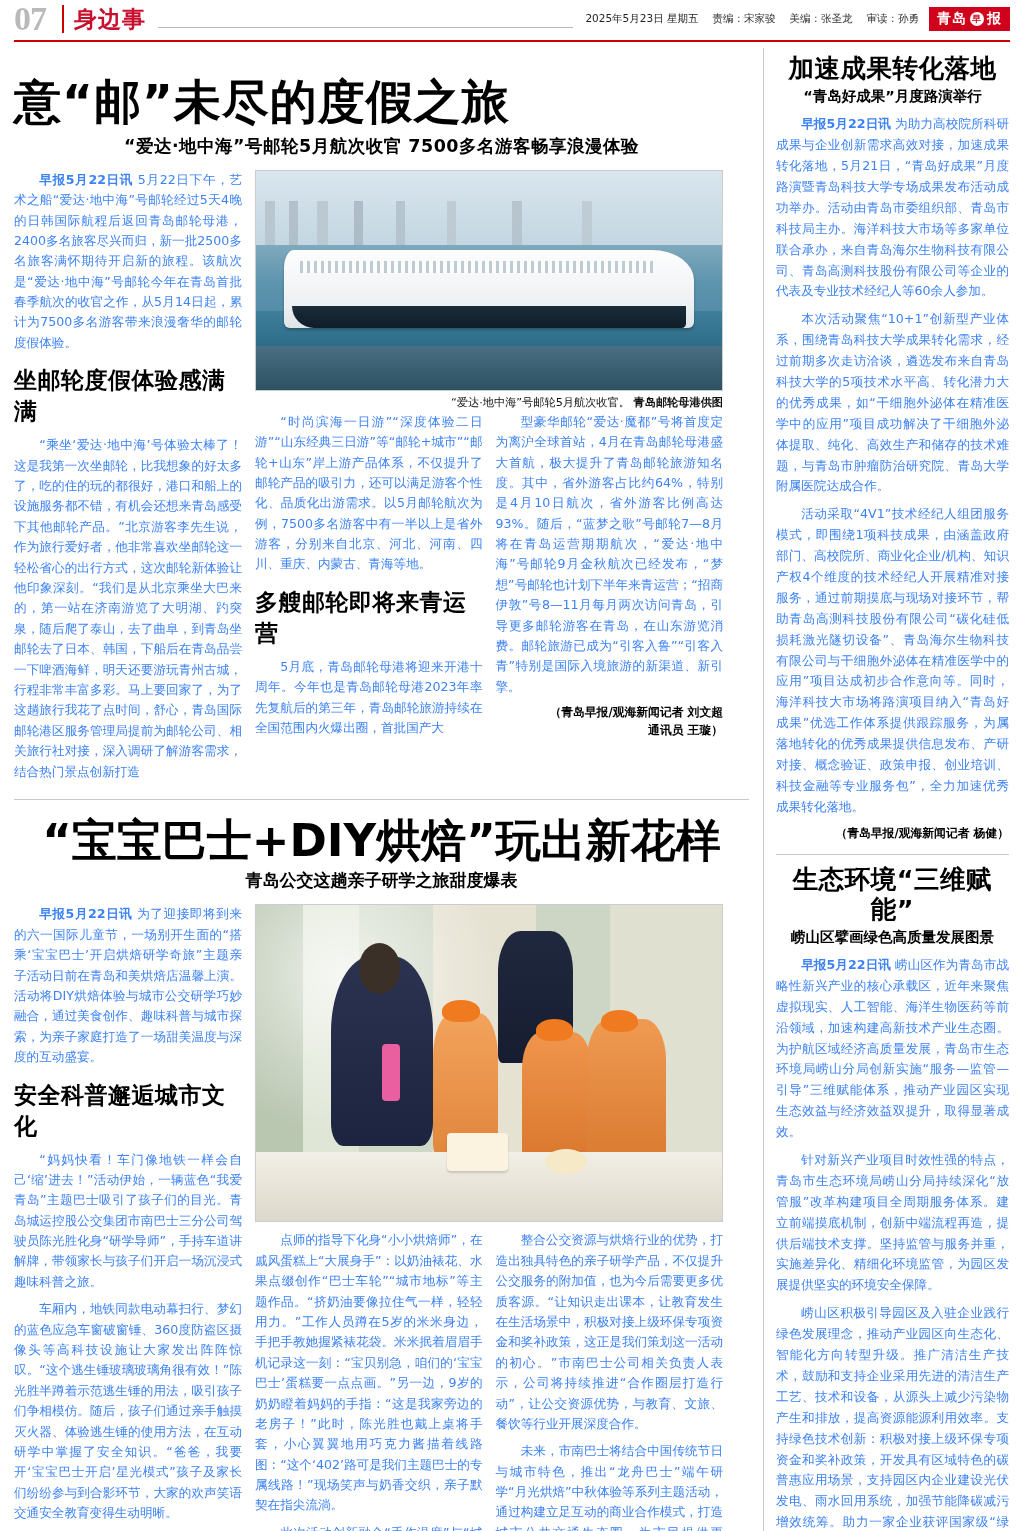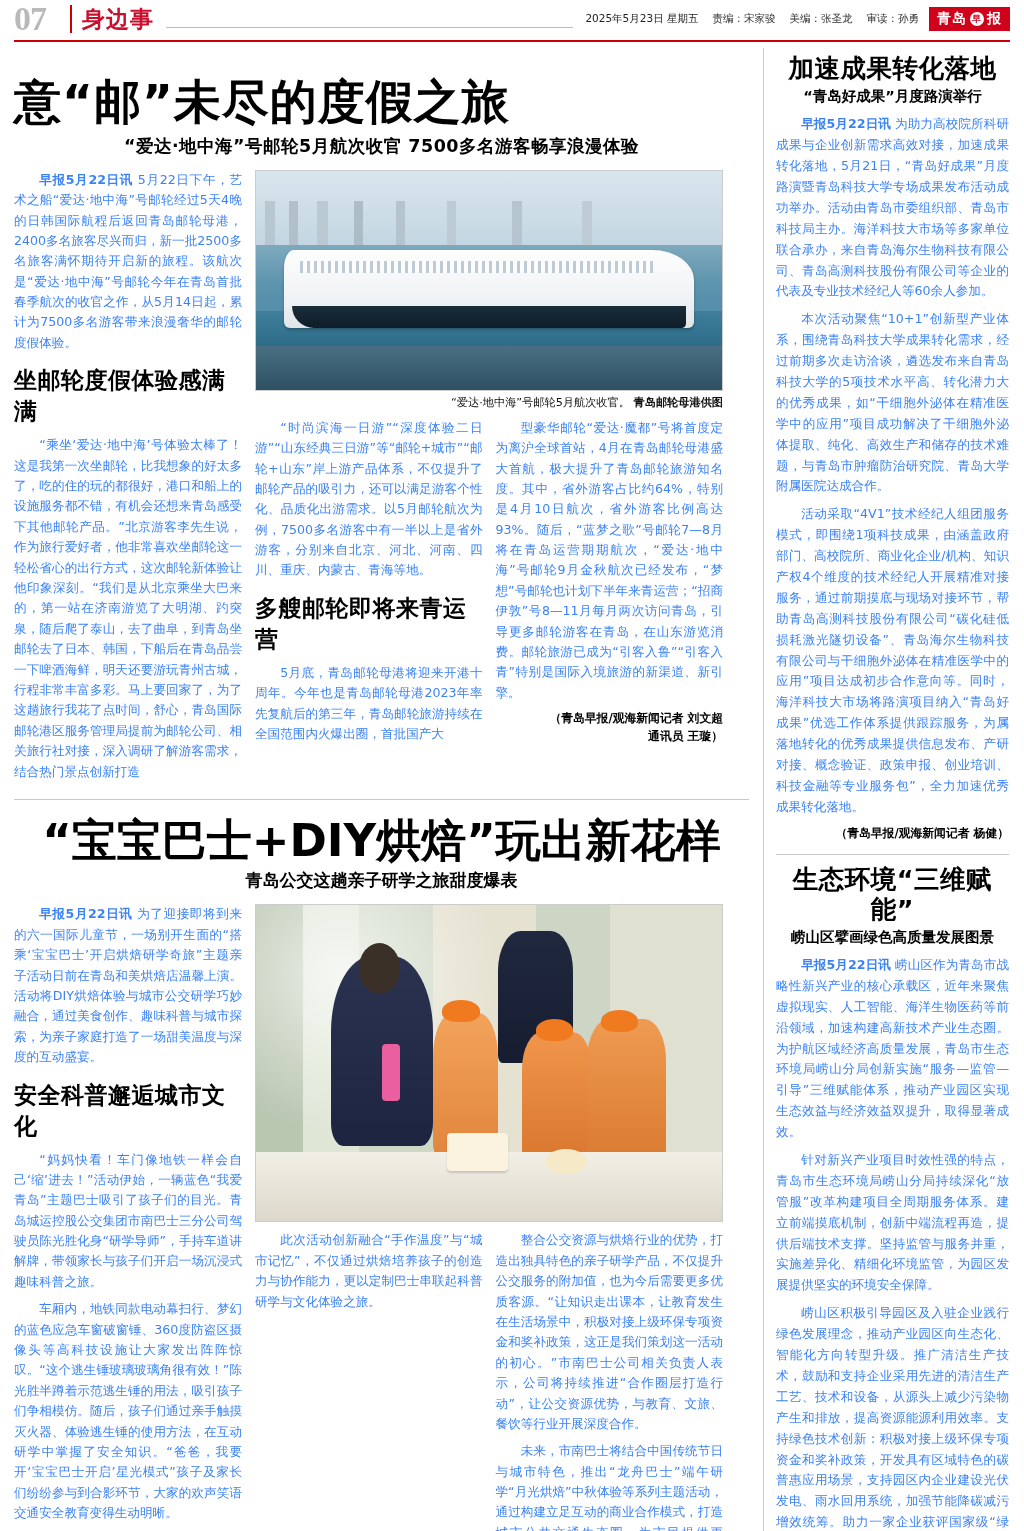--- a/index.html
+++ b/index.html
@@ -16,21 +16,21 @@
 
   
   .masthead {
     display: flex; align-items: center; height: 42px;
     border-bottom: 2px solid #c00;
     padding-bottom: 2px;
   }
   .folio {
     font-family: "Liberation Serif", serif;
     font-size: 34px; font-weight: bold; color: #b9b9b9;
-    letter-spacing: -1px; line-height: 1; padding-right: 24px;
+    letter-spacing: -1px; line-height: 1; padding-right: 16px;
   }
   .folio-rule { width: 2px; height: 28px; background: #c00; margin-right: 10px; }
   .section-name {
     font-family: "DejaVu Sans", sans-serif;
     font-size: 23px; font-weight: bold; color: #c8102e; letter-spacing: 1px;
   }
   .masthead-line { flex: 1; height: 1px; background: #bbb; margin: 0 12px; position: relative; top: 8px; }
   .credits { font-size: 10.5px; color: #333; white-space: nowrap; display: flex; gap: 14px; align-items: center; }
   .credits .date { color: #222; }
   .logo {
@@ -248,21 +248,21 @@
               <div class="skyline"></div>
               <div class="water"></div>
               <div class="dock"></div>
               <div class="ship"></div>
             </div>
             <div class="photo-caption">
               <span>“爱达·地中海”号邮轮5月航次收官。</span>
               <b>青岛邮轮母港供图</b>
             </div>
 
-            <div style="display:flex; gap:13px; margin-top:8px;justify-content:center;">
+            <div style="display:flex; gap:13px; margin-top:2px;justify-content:center;">
               <div class="col">
                 <p class="body">“时尚滨海一日游”“深度体验二日游”“山东经典三日游”等“邮轮+城市”“邮轮+山东”岸上游产品体系，不仅提升了邮轮产品的吸引力，还可以满足游客个性化、品质化出游需求。以5月邮轮航次为例，7500多名游客中有一半以上是省外游客，分别来自北京、河北、河南、四川、重庆、内蒙古、青海等地。</p>
                 <div class="subtitle">多艘邮轮即将来青运营</div>
                 <p class="body">5月底，青岛邮轮母港将迎来开港十周年。今年也是青岛邮轮母港2023年率先复航后的第三年，青岛邮轮旅游持续在全国范围内火爆出圈，首批国产大</p>
               </div>
               <div class="col">
                 <p class="body">型豪华邮轮“爱达·魔都”号将首度定为离沪全球首站，4月在青岛邮轮母港盛大首航，极大提升了青岛邮轮旅游知名度。其中，省外游客占比约64%，特别是4月10日航次，省外游客比例高达93%。随后，“蓝梦之歌”号邮轮7—8月将在青岛运营期期航次，“爱达·地中海”号邮轮9月金秋航次已经发布，“梦想”号邮轮也计划下半年来青运营；“招商伊敦”号8—11月每月两次访问青岛，引导更多邮轮游客在青岛，在山东游览消费。邮轮旅游已成为“引客入鲁”“引客入青”特别是国际入境旅游的新渠道、新引擎。</p>
                 <div class="byline">
                   <div>（青岛早报/观海新闻记者  刘文超</div>
                   <div>通讯员  王璇）</div>
@@ -305,20 +305,21 @@
               <div class="cap2"></div>
               <div class="cap3"></div>
               <div class="bottle"></div>
               <div class="table"></div>
               <div class="cake"></div>
               <div class="bowl"></div>
             </div>
 
             <div style="display:flex; gap:13px; margin-top:8px;">
               <div class="col">
+                <p class="body">点师的指导下化身“小小烘焙师”，在戚风蛋糕上“大展身手”：以奶油裱花、水果点缀创作“巴士车轮”“城市地标”等主题作品。“挤奶油要像拉住气一样，轻轻用力。”工作人员蹲在5岁的米米身边，手把手教她握紧裱花袋。米米抿着眉眉手机记录这一刻：“宝贝别急，咱们的‘宝宝巴士’蛋糕要一点点画。”另一边，9岁的奶奶瞪着妈妈的手指：“这是我家旁边的老房子！”此时，陈光胜也戴上桌将手套，小心翼翼地用巧克力酱描着线路图：“这个‘402’路可是我们主题巴士的专属线路！”现场笑声与奶香交织，亲子默契在指尖流淌。</p>
                 <p class="body">此次活动创新融合“手作温度”与“城市记忆”，不仅通过烘焙培养孩子的创造力与协作能力，更以定制巴士串联起科普研学与文化体验之旅。</p>
 
               </div>
               <div class="col">
                 <p class="body">整合公交资源与烘焙行业的优势，打造出独具特色的亲子研学产品，不仅提升公交服务的附加值，也为今后需要更多优质客源。“让知识走出课本，让教育发生在生活场景中，积极对接上级环保专项资金和奖补政策，这正是我们策划这一活动的初心。”市南巴士公司相关负责人表示，公司将持续推进“合作圈层打造行动”，让公交资源优势，与教育、文旅、餐饮等行业开展深度合作。</p>
                 <p class="body">未来，市南巴士将结合中国传统节日与城市特色，推出“龙舟巴士”端午研学“月光烘焙”中秋体验等系列主题活动，通过构建立足互动的商业合作模式，打造城市公共交通生态圈。为市民提供更多“有滋有味”的出行新体验，让公交服务真正融入城市生活的方方面面。</p>
 
               </div>
             </div>
           </div>

